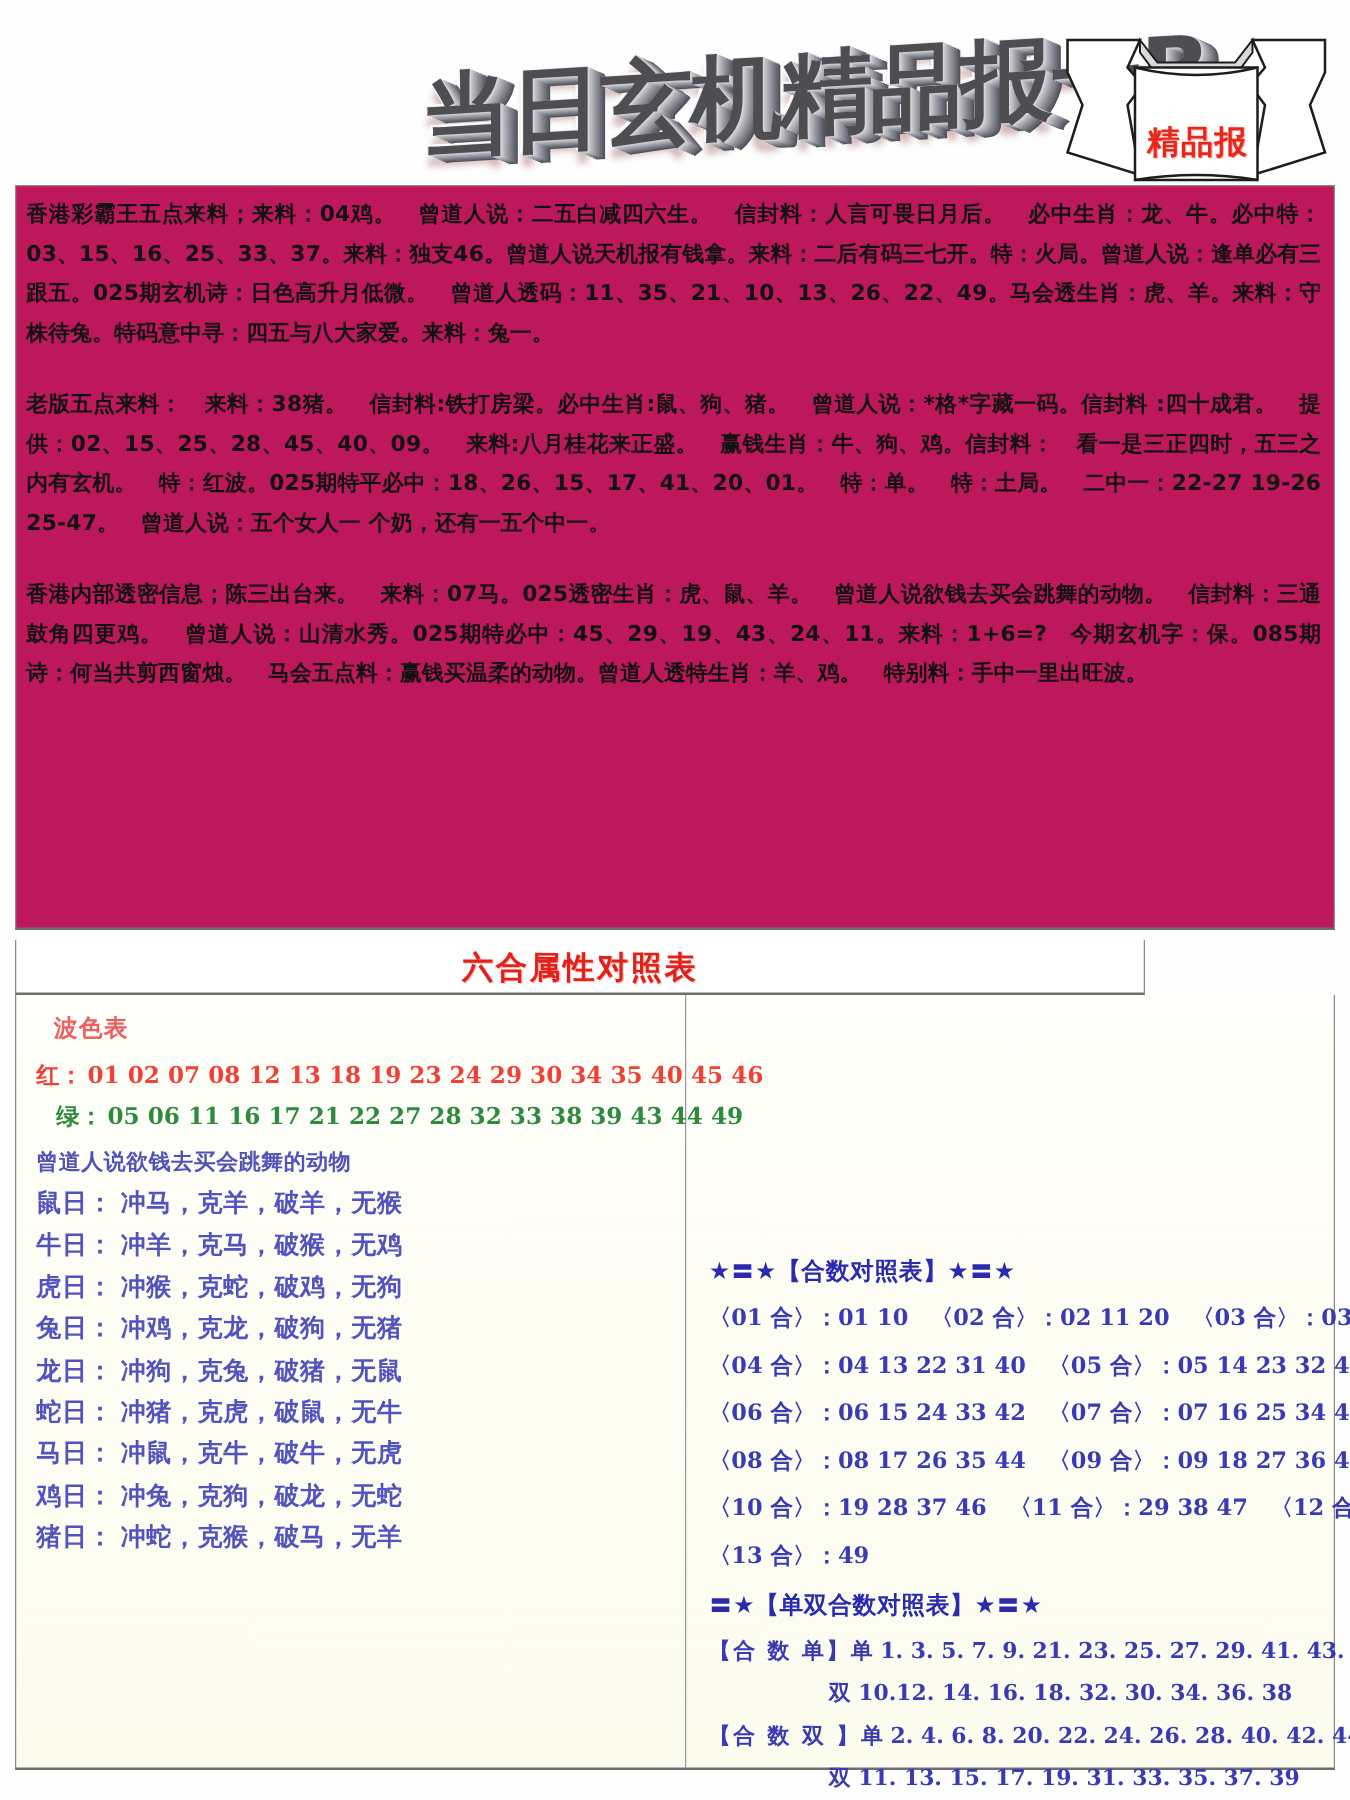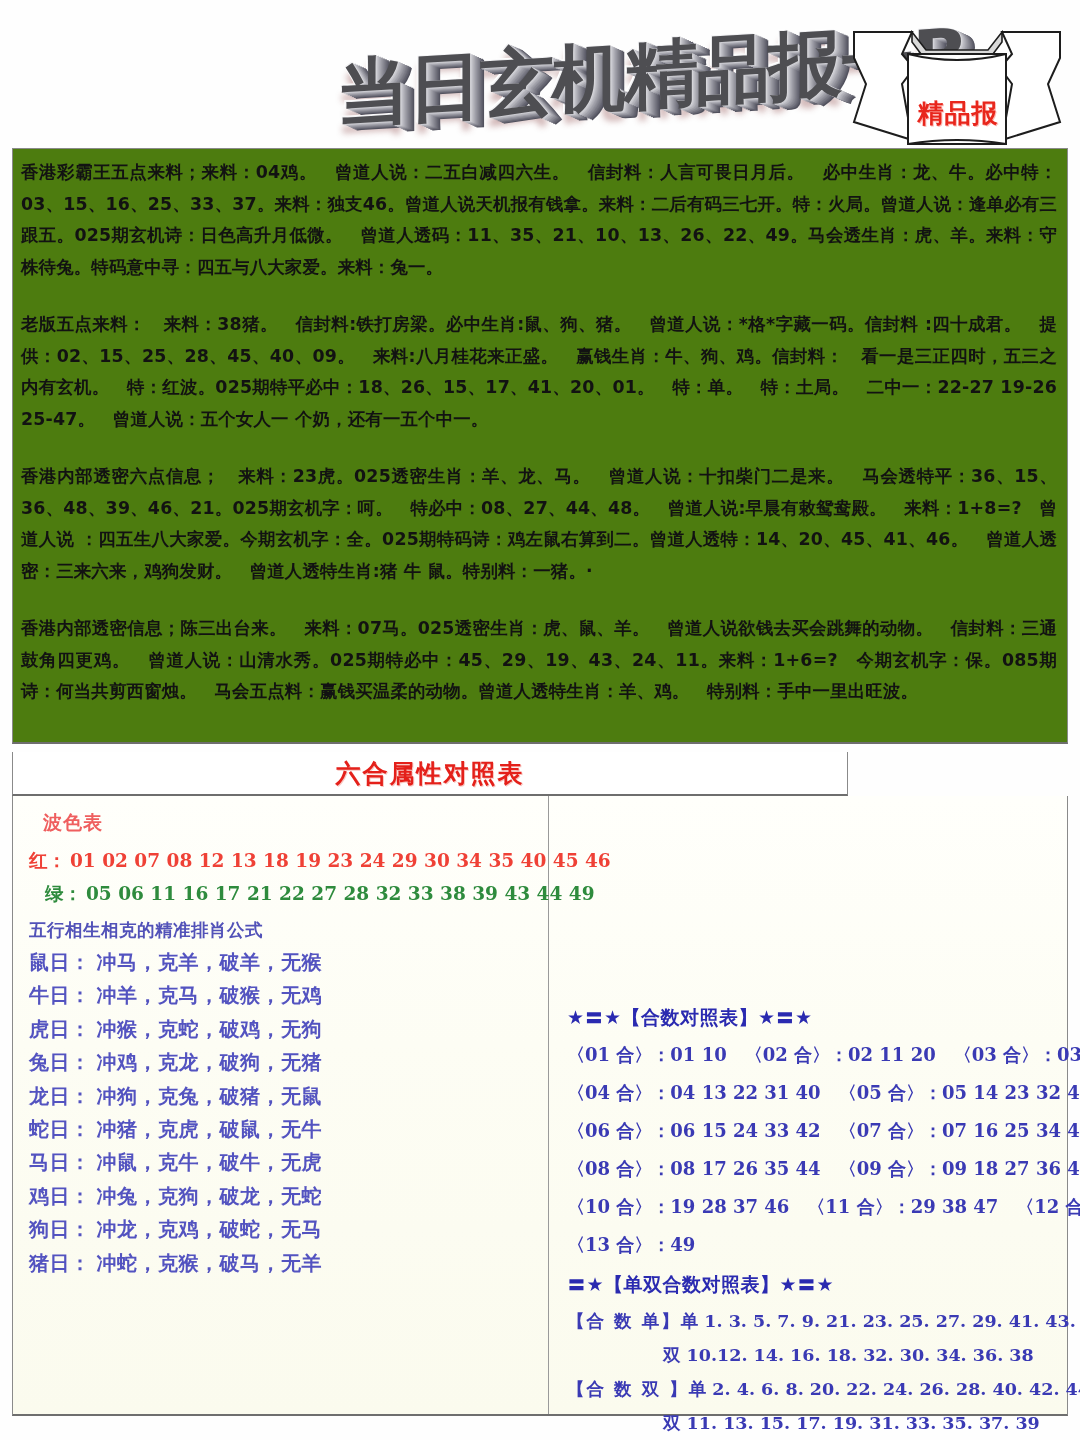--- a/index.html
+++ b/index.html
@@ -63,41 +63,41 @@
     text-shadow: 1px 1px 0 rgba(255,120,110,0.5);
   }
 
   
   .textbox {
     position: absolute;
     left: 12px; top: 148px;
     width: 1056px;
     border: 1px solid #8a8a8a;
     border-bottom: 2px solid #6e6e6e;
-    background: #4d7c0f;
+    background: #be185d;
     padding: 8px 10px 10px 8px;
     min-height: 596px;
   }
   .para {
     font-size: 17.4px;
     font-weight: 700;
     line-height: 31.5px;
     color: #121212;
     letter-spacing: 0.2px;
     text-align: justify;
     margin: 0 0 26px 0;
     font-family: "DejaVu Sans", "Liberation Sans", sans-serif;
   }
   .para:last-child { margin-bottom: 0; }
 
   
   .title-bar {
     position: absolute;
     left: 12px; top: 752px;
-    width: 836px; height: 44px;
+    width: 904px; height: 44px;
     border-left: 1px solid #8a8a8a;
     border-right: 1px solid #8a8a8a;
     border-bottom: 2px solid #6e6e6e;
     background: #fff;
     display: flex;
     align-items: center;
     justify-content: center;
   }
   .title-bar .t {
     color: #e4201a;
@@ -223,51 +223,49 @@
         <path d="M56,26 Q105,38 154,26" fill="none" stroke="#1d1d1d" stroke-width="2"></path>
         <path d="M56,116 Q105,108 154,116" fill="none" stroke="#1d1d1d" stroke-width="2"></path>
       </svg>
     </div>
     <div class="ribbon-label">精品报</div>
   </div>
 
   <div class="textbox">
     <p class="para">香港彩霸王五点来料；来料：04鸡。　曾道人说：二五白减四六生。　信封料：人言可畏日月后。　必中生肖：龙、牛。必中特：03、15、16、25、33、37。来料：独支46。曾道人说天机报有钱拿。来料：二后有码三七开。特：火局。曾道人说：逢单必有三跟五。025期玄机诗：日色高升月低微。　曾道人透码：11、35、21、10、13、26、22、49。马会透生肖：虎、羊。来料：守株待兔。特码意中寻：四五与八大家爱。来料：兔一。</p>
     <p class="para">老版五点来料：　来料：38猪。　信封料:铁打房梁。必中生肖:鼠、狗、猪。　曾道人说：*格*字藏一码。信封料 :四十成君。　提供：02、15、25、28、45、40、09。　来料:八月桂花来正盛。　赢钱生肖：牛、狗、鸡。信封料：　看一是三正四时，五三之内有玄机。　特：红波。025期特平必中：18、26、15、17、41、20、01。　特：单。　特：土局。　二中一：22-27 19-26 25-47。　曾道人说：五个女人一 个奶，还有一五个中一。</p>
-    <p class="para">香港内部透密六点信息；　来料：23虎。025透密生肖：羊、龙、马。　曾道人说：十扣柴门二是来。　马会透特平：36、15、36、48、39、46、21。025期玄机字：呵。　特必中：08、27、44、48。　曾道人说:早晨有敕鸳鸯殿。　来料：1+8=?　曾道人说 ：四五生八大家爱。今期玄机字：全。025期特码诗：鸡左鼠右算到二。曾道人透特：14、20、45、41、46。　曾道人透密：三来六来，鸡狗发财。　曾道人透特生肖:猪 牛 鼠。特别料：一猪。·</p>
     <p class="para">香港内部透密信息；陈三出台来。　来料：07马。025透密生肖：虎、鼠、羊。　曾道人说欲钱去买会跳舞的动物。　信封料：三通鼓角四更鸡。　曾道人说：山清水秀。025期特必中：45、29、19、43、24、11。来料：1+6=?　今期玄机字：保。085期诗：何当共剪西窗烛。　马会五点料：赢钱买温柔的动物。曾道人透特生肖：羊、鸡。　特别料：手中一里出旺波。</p>
   </div>
 
   <div class="title-bar">
     <span class="t">六合属性对照表</span>
   </div>
 
   <div class="lower">
 
     <div class="col-left">
       <div class="bose-title">波色表</div>
 
       <div class="bose-row red">
         <span class="lab">红：</span><span>01 02 07 08 12 13 18 19 23 24 29 30 34 35 40 45 46</span>
       </div>
       <div class="bose-row green">
         <span class="lab">绿：</span><span>05 06 11 16 17 21 22 27 28 32 33 38 39 43 44 49</span>
       </div>
 
-      <div class="formula-title">五行相生相克的精准排肖公式</div>
+      <div class="formula-title">曾道人说欲钱去买会跳舞的动物</div>
 
       <div class="zrow"><span class="zd">鼠日：</span><span>冲马，克羊，破羊，无猴</span></div>
       <div class="zrow"><span class="zd">牛日：</span><span>冲羊，克马，破猴，无鸡</span></div>
       <div class="zrow"><span class="zd">虎日：</span><span>冲猴，克蛇，破鸡，无狗</span></div>
       <div class="zrow"><span class="zd">兔日：</span><span>冲鸡，克龙，破狗，无猪</span></div>
       <div class="zrow"><span class="zd">龙日：</span><span>冲狗，克兔，破猪，无鼠</span></div>
       <div class="zrow"><span class="zd">蛇日：</span><span>冲猪，克虎，破鼠，无牛</span></div>
       <div class="zrow"><span class="zd">马日：</span><span>冲鼠，克牛，破牛，无虎</span></div>
       <div class="zrow"><span class="zd">鸡日：</span><span>冲兔，克狗，破龙，无蛇</span></div>
-      <div class="zrow"><span class="zd">狗日：</span><span>冲龙，克鸡，破蛇，无马</span></div>
       <div class="zrow"><span class="zd">猪日：</span><span>冲蛇，克猴，破马，无羊</span></div>
     </div>
 
     <div class="col-right">
       <div class="spacer-right"></div>
 
       <div class="hs-head">★〓★【合数对照表】★〓★</div>
       <div class="hs-row">〈01 合〉：01 10　〈02 合〉：02 11 20　〈03 合〉：03 12 21 30</div>
       <div class="hs-row">〈04 合〉：04 13 22 31 40　〈05 合〉：05 14 23 32 41</div>
       <div class="hs-row">〈06 合〉：06 15 24 33 42　〈07 合〉：07 16 25 34 43</div>

